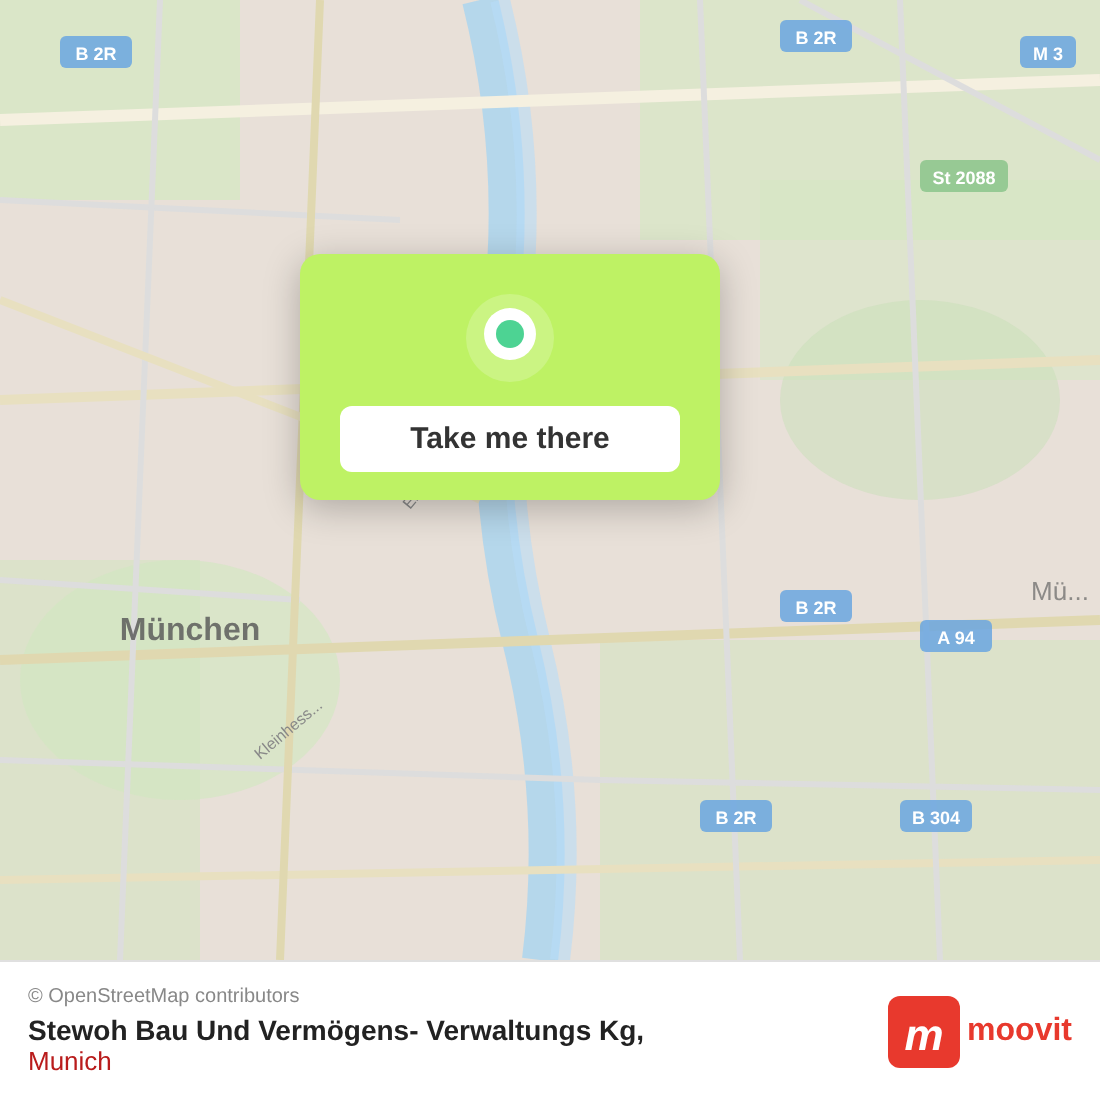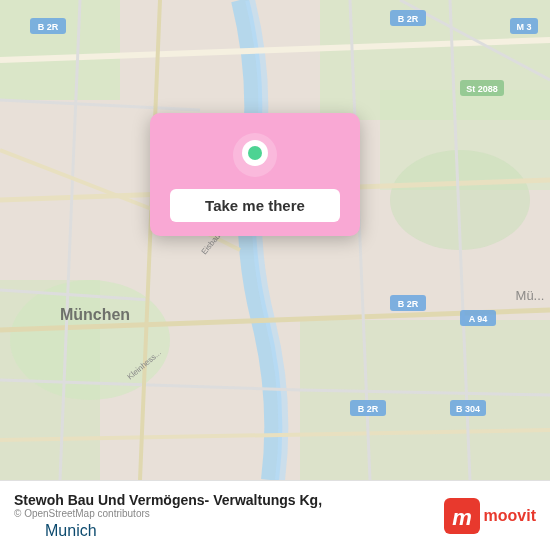--- a/index.html
+++ b/index.html
@@ -24,24 +24,24 @@
     #map-svg {
       width: 100%;
       height: 100%;
       position: absolute;
       top: 0; left: 0;
     }
 
     
     #location-card {
       position: absolute;
-      top: 113px;
+      top: 127px;
       left: 150px;
       width: 210px;
-      background: #f9a8d4;
+      background: #bef264;
       border-radius: 10px;
       display: flex;
       flex-direction: column;
       align-items: center;
       padding: 18px 20px 14px 20px;
       box-shadow: 0 4px 18px rgba(0,0,0,0.25);
       cursor: pointer;
     }
 
     #pin-icon {
@@ -85,23 +85,22 @@
       margin-bottom: 3px;
     }
 
     #place-name {
       font-size: 14px;
       font-weight: 700;
       color: #222;
     }
 
     #place-city {
-      font-size: 16px;
-      color: #0c4a6e;
-      margin-left: 31px;
+      font-size: 13px;
+      color: #b91c1c;
     }
 
     #moovit-logo {
       display: flex;
       align-items: center;
       gap: 4px;
       margin-left: 10px;
     }
 
     #moovit-m {
@@ -193,22 +192,22 @@
       <circle cx="24" cy="22" r="7" fill="#2ecc80"></circle>
       <path d="M24 34 Q30 28 35 22 A11 11 0 0 0 13 22 Q18 28 24 34Z" fill="white" opacity="0.15"></path>
     </svg>
 
     <button id="take-me-there-btn">Take me there</button>
   </div>
 </div>
 
 <div id="bottom-bar">
   <div id="bottom-info">
+    <div id="attribution">© OpenStreetMap contributors</div>
     <div id="place-name">Stewoh Bau Und Vermögens- Verwaltungs Kg,</div>
-    <div id="attribution">© OpenStreetMap contributors</div>
     <div id="place-city">Munich</div>
   </div>
   <div id="moovit-logo">
     <svg id="moovit-m" viewBox="0 0 36 36" xmlns="http://www.w3.org/2000/svg">
       <rect width="36" height="36" rx="6" fill="#e8392d"></rect>
       <text x="18" y="27" text-anchor="middle" font-size="22" fill="white" font-weight="bold" font-style="italic" font-family="Arial">m</text>
     </svg>
     <span id="moovit-text">moovit</span>
   </div>
 </div>

